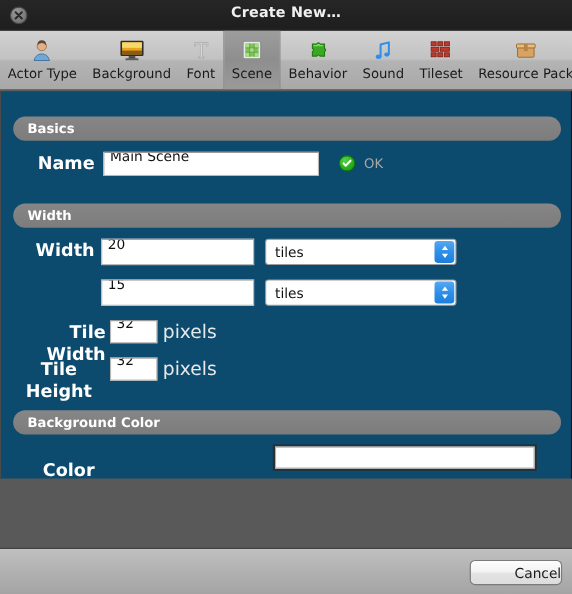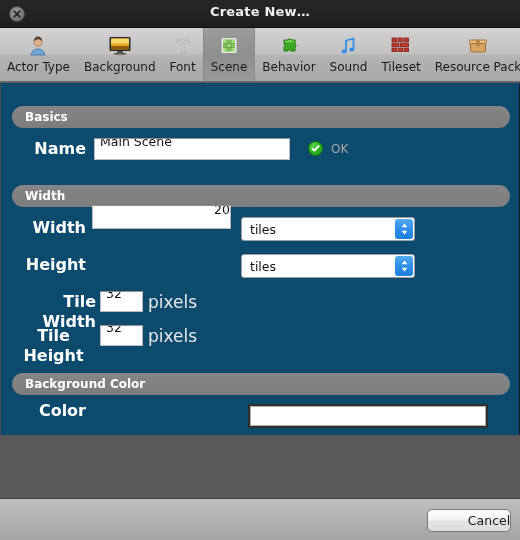--- a/index.html
+++ b/index.html
@@ -371,53 +371,53 @@
     <div id="ok-badge" style="left:307px; top:58px;">
       <svg width="11" height="11" viewBox="0 0 11 11">
         <path d="M2.4 5.6 L4.4 7.6 L8.6 3.1" fill="none" stroke="#ffffff" stroke-width="1.9" stroke-linecap="round" stroke-linejoin="round"></path>
       </svg>
     </div>
     <div id="ok-text" style="left:330px; top:58px;">OK</div>
 
     <div class="section-header" style="top:102px;">Width</div>
 
     <div class="row-label" style="left:10px; top:135px; width:75px;">Width</div>
-    <input class="txt-input" style="left: 91px; top: 122px; width: 139px; height: 24px; text-align: right;" type="text" value="20">
+    <input class="txt-input" style="left: 91px; top: 134px; width: 139px; height: 24px;" type="text" value="20">
     <div class="combo" style="left:240px; top:134px; width:174px; height:24px;">
       <span class="combo-text">tiles</span>
       <span class="combo-arrow">
         <svg width="11" height="16" viewBox="0 0 11 16">
           <path d="M5.5 2.5 L8.3 6.3 L2.7 6.3 Z" fill="#ffffff"></path>
           <path d="M5.5 13.5 L8.3 9.7 L2.7 9.7 Z" fill="#ffffff"></path>
         </svg>
       </span>
     </div>
 
-    <div class="row-label" style="left:10px; top:172px; width:75px;">Height</div>
+    <input class="txt-input" style="left: 91px; top: 171px; width: 139px; height: 24px;" type="text" value="15">
     <div class="combo" style="left:240px; top:171px; width:174px; height:24px;">
       <span class="combo-text">tiles</span>
       <span class="combo-arrow">
         <svg width="11" height="16" viewBox="0 0 11 16">
           <path d="M5.5 2.5 L8.3 6.3 L2.7 6.3 Z" fill="#ffffff"></path>
           <path d="M5.5 13.5 L8.3 9.7 L2.7 9.7 Z" fill="#ffffff"></path>
         </svg>
       </span>
     </div>
 
     <div class="row-label" style="left:10px; top:209px; width:85px;">Tile Width</div>
     <input class="txt-input" style="left: 99px; top: 208px; width: 43px; height: 21px;" type="text" value="32">
     <div class="unit-text" style="left:147px; top:209px;">pixels</div>
 
     <div class="row-label" style="left:10px; top:243px; width:85px;text-align:center;">Tile Height</div>
     <input class="txt-input" style="left: 99px; top: 242px; width: 43px; height: 21px;" type="text" value="32">
     <div class="unit-text" style="left:147px; top:243px;">pixels</div>
 
     <div class="section-header" style="top:290px;">Background Color</div>
 
-    <div class="row-label" style="left:10px; top:318px; width:75px;">Color</div>
+    <div class="row-label" style="left:10px; top:335px; width:75px;">Color</div>
     <div id="color-swatch" style="left:247px; top:321px; width:240px; height:24px;">
       <div id="color-swatch-inner"></div>
     </div>
 
   </div>
 
   <div id="footer">
     <button class="footer-btn" style="left:427px; width:84px;padding-left:40px;">Cancel</button>
   </div>
 

